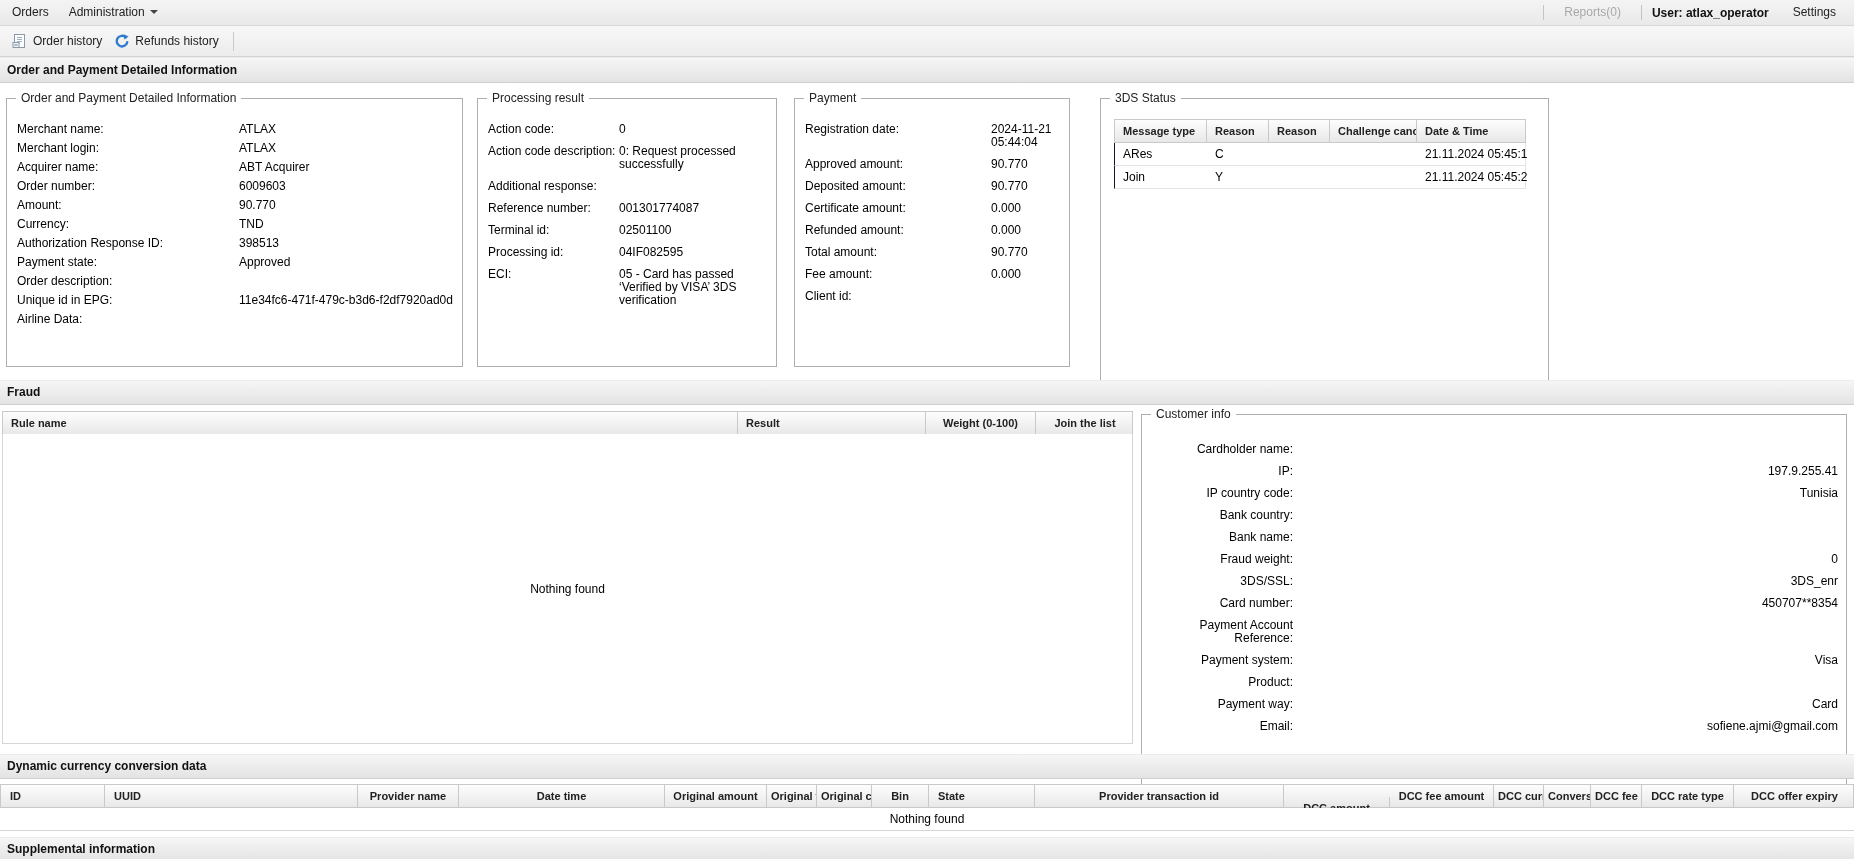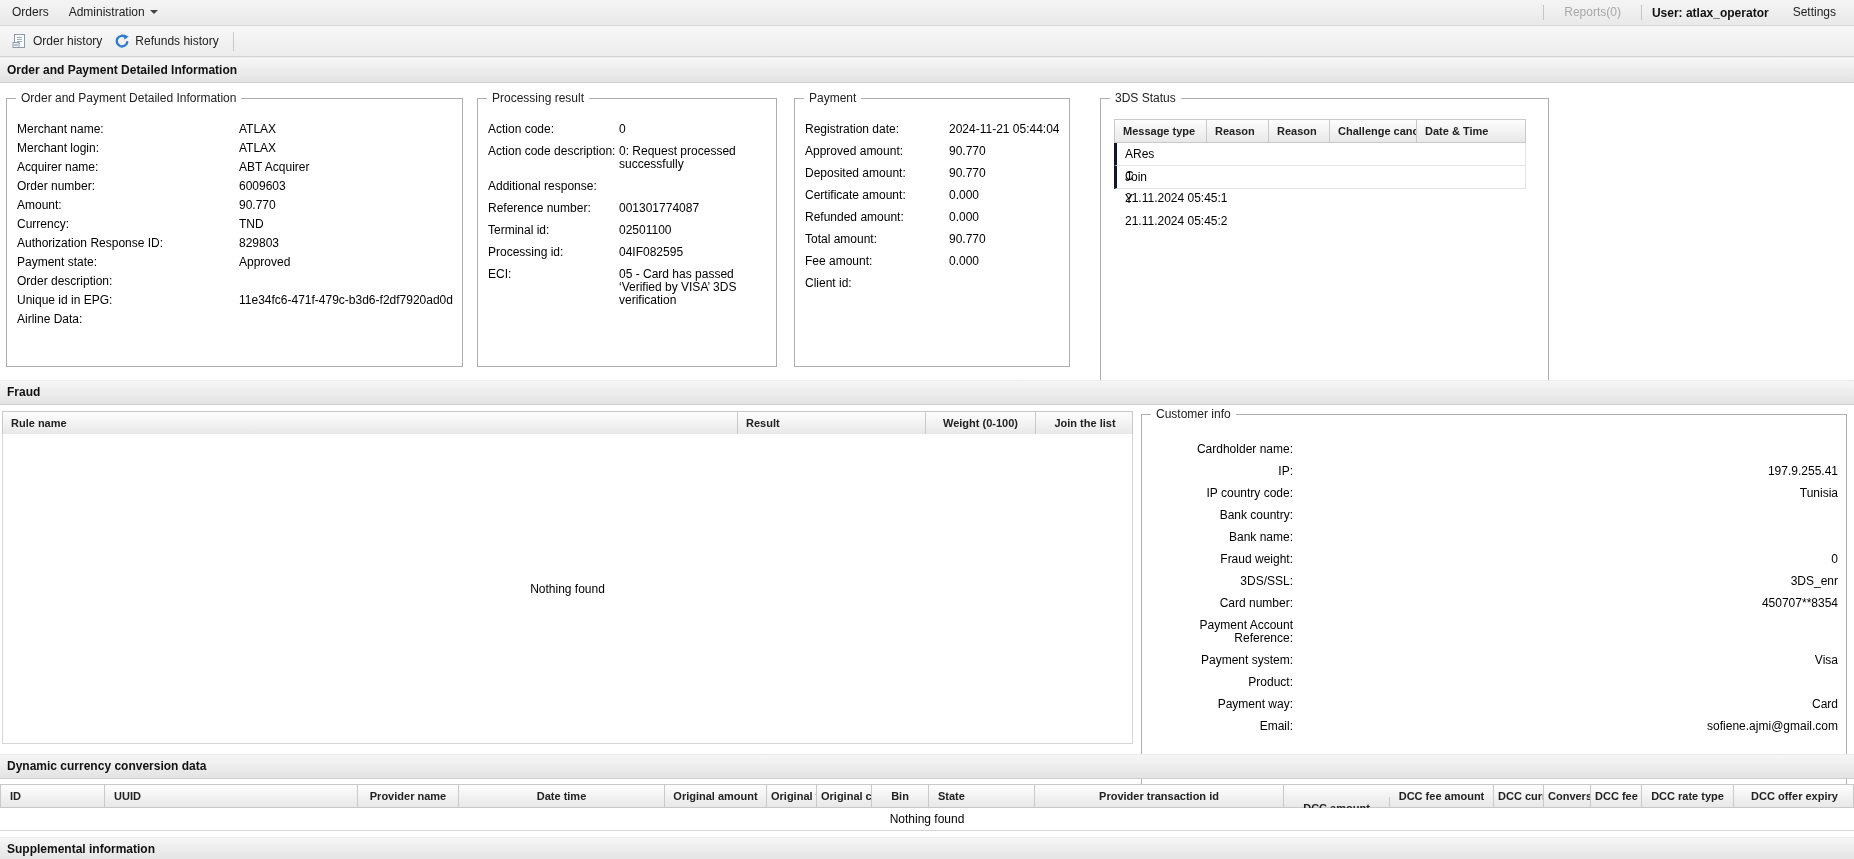--- a/index.html
+++ b/index.html
@@ -59,21 +59,21 @@
   .kv-label { flex:none; color:#000; }
   .kv-value { flex:1; color:#000; word-wrap:break-word; }
 
   .panel--order    { left:6px;    top:98px;  width:457px; height:269px; }
   .panel--order .kv-label { width:222px; }
   .panel--processing { left:477px; top:98px; width:300px; height:269px; }
   .panel--processing .kv-label { width:131px; }
   .panel--processing .kv-row { margin-bottom:9px; }
   .panel--payment  { left:794px;  top:98px;  width:276px; height:269px; }
   .panel--payment .kv-label { width:144px; }
-  .panel--payment .kv-row { margin-bottom:9px; }
+  .panel--payment .kv-row { margin-bottom:9px;gap:42px; }
   .panel--tds      { left:1080px; top:98px;  width:449px; height:304px;margin-left:20px; }
   .panel--customer { left:1141px; top:414px; width:706px; height:378px; }
   .panel--customer .panel-body { padding-top:28px; padding-left:11px; }
   .panel--customer .kv-label { width:140px; }
   .panel--customer .kv-row { margin-bottom:9px;text-align:right; }
 
   
   .grid-header {
     display:flex; height:24px;
     background:linear-gradient(#fdfdfd,#e8e8e8);
@@ -84,21 +84,21 @@
     border-right:1px solid #c9c9c9; text-align:center;
     white-space:nowrap; overflow:hidden; padding:0 4px; flex:none;font-weight:bold;
   }
   .gh-cell:last-child { border-right:none; }
   .g-row { display:flex; height:23px; border-bottom:1px solid #e4e4e4; background:#fff; }
   .g-cell { line-height:22px; padding:0 8px; white-space:nowrap; overflow:hidden; flex:none; color:#000; }
 
   
   .tds-grid { position:absolute; left:13px; top:20px; width:412px; }
   .tds-grid .gh-cell { text-align:left; padding-left:8px; }
-  .tds-grid .g-row { border-left:3px solid #0f172a; border-right:1px solid #e4e4e4;flex-direction:column; }
+  .tds-grid .g-row { border-left:1px solid #0f172a; border-right:1px solid #e4e4e4; }
 
   
   .fraud-header { position:absolute; top:411px; left:2px; width:1131px; }
   .fraud-header .gh-cell:nth-child(-n+2) { text-align:left; padding-left:8px; }
   .fraud-body {
     position:absolute; top:434px; left:2px; width:1131px; height:310px;
     background:#fff; border:1px solid #d6d6d6; border-top:none;
     display:flex; align-items:center; justify-content:center; color:#000;
   }
 
@@ -180,21 +180,21 @@
         <div class="kv-row">
           <div class="kv-label">Amount:</div>
           <div class="kv-value">90.770</div>
         </div>
         <div class="kv-row">
           <div class="kv-label">Currency:</div>
           <div class="kv-value">TND</div>
         </div>
         <div class="kv-row">
           <div class="kv-label">Authorization Response ID:</div>
-          <div class="kv-value">829803</div>
+          <div class="kv-value">398513</div>
         </div>
         <div class="kv-row">
           <div class="kv-label">Payment state:</div>
           <div class="kv-value">Approved</div>
         </div>
         <div class="kv-row">
           <div class="kv-label">Order description:</div>
           <div class="kv-value"></div>
         </div>
         <div class="kv-row">

